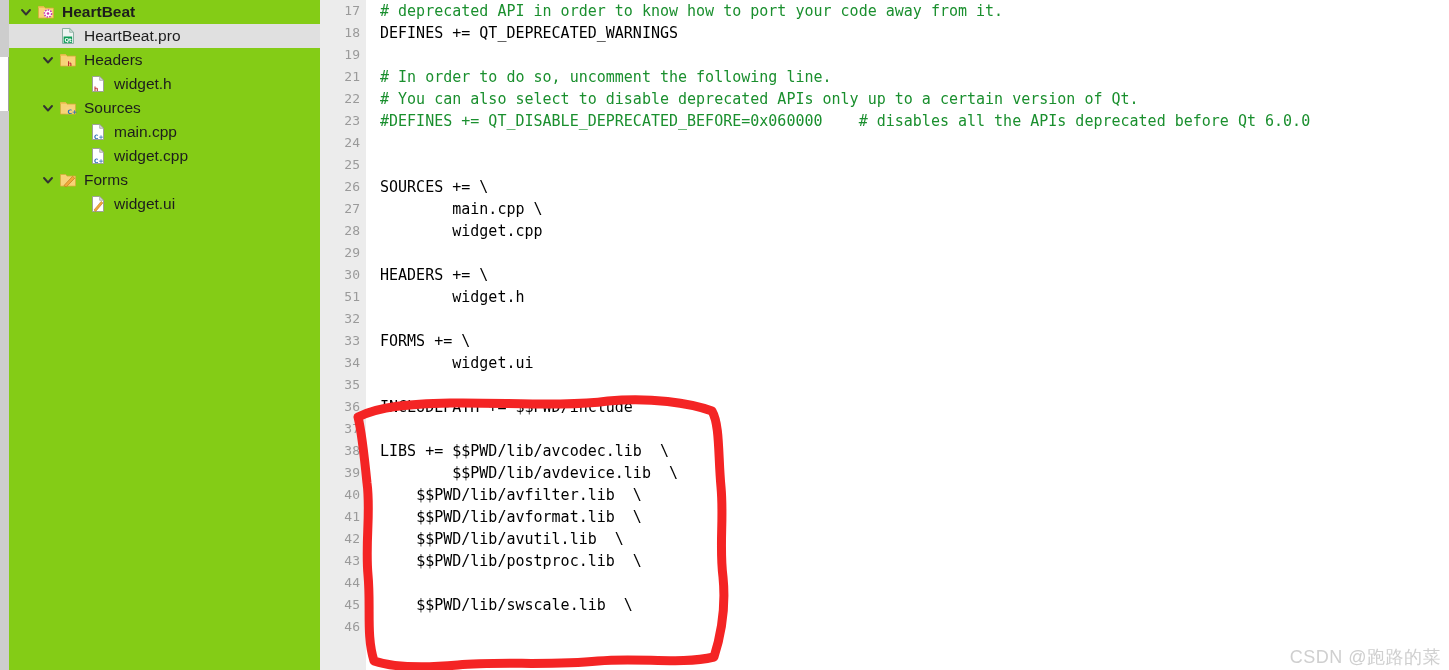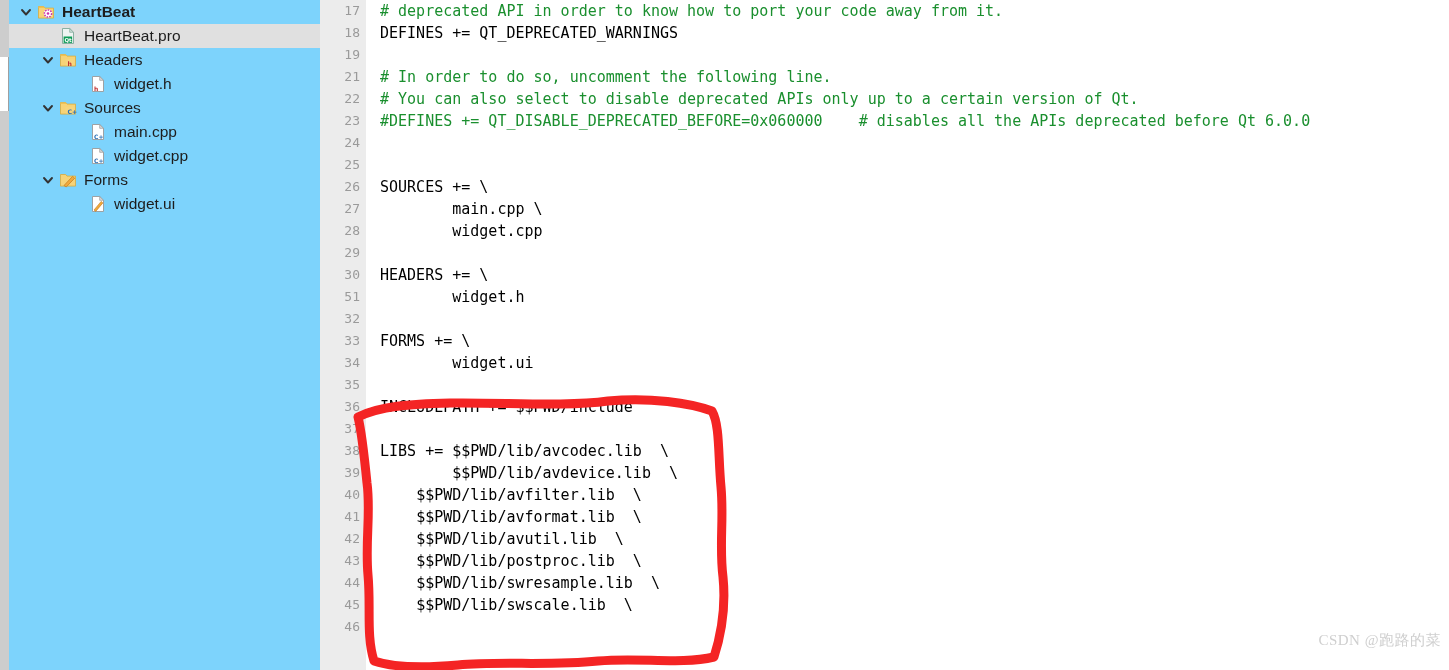--- a/index.html
+++ b/index.html
@@ -35,21 +35,21 @@
     background: #ffffff;
     border-right: 1px solid #a0a0a0;
   }
 
   
   #sidebar {
     position: relative;
     width: 311px;
     flex: 0 0 311px;
     height: 670px;
-    background: #7dd3fc;
+    background: #84cc16;
     padding-top: 0px;
   }
 
   .tree-row {
     position: relative;
     height: 24px;
     line-height: 24px;
     display: flex;
     align-items: center;
     white-space: nowrap;
@@ -138,23 +138,23 @@
     width: 420px;
     height: 275px;
     pointer-events: none;
   }
   #annotation svg { display: block; overflow: visible; }
 
   
   #watermark {
     position: absolute;
     right: 8px;
-    bottom: 20px;
-    font-family: Liberation Serif, serif;
-    font-size: 15px;
+    bottom: 1px;
+    font-family: Liberation Sans, sans-serif;
+    font-size: 18px;
     color: #cfcfcf;
     letter-spacing: 0.5px;
     user-select: none;
   }
 </style>
 </head>
 <body>
 
 <div id="app">
 
@@ -326,21 +326,21 @@
         <div class="cl"><span class="ln">34</span><span class="src"><span class="t-plain">        widget.ui</span></span></div>
         <div class="cl"><span class="ln">35</span><span class="src"></span></div>
         <div class="cl"><span class="ln">36</span><span class="src"><span class="t-keyword">INCLUDEPATH</span><span class="t-plain"> += </span><span class="t-dollar">$$</span><span class="t-variable">PWD</span><span class="t-string">/include</span></span></div>
         <div class="cl"><span class="ln">37</span><span class="src"></span></div>
         <div class="cl"><span class="ln">38</span><span class="src"><span class="t-keyword">LIBS</span><span class="t-plain"> += </span><span class="t-dollar">$$</span><span class="t-variable">PWD</span><span class="t-plain">/lib/avcodec.lib  \</span></span></div>
         <div class="cl"><span class="ln">39</span><span class="src"><span class="t-plain">        </span><span class="t-dollar">$$</span><span class="t-variable">PWD</span><span class="t-plain">/lib/avdevice.lib  \</span></span></div>
         <div class="cl"><span class="ln">40</span><span class="src"><span class="t-plain">    </span><span class="t-dollar">$$</span><span class="t-variable">PWD</span><span class="t-plain">/lib/avfilter.lib  \</span></span></div>
         <div class="cl"><span class="ln">41</span><span class="src"><span class="t-plain">    </span><span class="t-dollar">$$</span><span class="t-variable">PWD</span><span class="t-plain">/lib/avformat.lib  \</span></span></div>
         <div class="cl"><span class="ln">42</span><span class="src"><span class="t-plain">    </span><span class="t-dollar">$$</span><span class="t-variable">PWD</span><span class="t-plain">/lib/avutil.lib  \</span></span></div>
         <div class="cl"><span class="ln">43</span><span class="src"><span class="t-plain">    </span><span class="t-dollar">$$</span><span class="t-variable">PWD</span><span class="t-plain">/lib/postproc.lib  \</span></span></div>
-        <div class="cl"><span class="ln">44</span><span class="src"><span class="t-plain">    </span><span class="t-dollar">$$</span><span class="t-variable">PWD</span><span class="t-plain">/lib/swresample.lib  \</span></span></div>
+        <div class="cl"><span class="ln">44</span></div>
         <div class="cl"><span class="ln">45</span><span class="src"><span class="t-plain">    </span><span class="t-dollar">$$</span><span class="t-variable">PWD</span><span class="t-plain">/lib/swscale.lib  \</span></span></div>
         <div class="cl"><span class="ln">46</span><span class="src"></span></div>
       </div>
 
     <div id="annotation">
       <svg width="420" height="275" viewBox="0 0 420 275" fill="none" xmlns="http://www.w3.org/2000/svg">
         <path d="M18 22 C 40 11, 70 9, 110 8 C 160 7, 225 12, 268 6 C 310 2, 350 8, 372 16
                  C 380 30, 378 60, 381 92 C 384 125, 379 150, 383 182 C 386 212, 381 240, 374 262
                  C 340 270, 300 262, 258 266 C 210 271, 160 266, 118 270 C 84 273, 52 272, 34 266
                  C 26 240, 31 212, 28 180 C 25 146, 31 118, 27 88 C 24 58, 22 38, 18 22 Z" stroke="#f42424" stroke-width="9" stroke-linecap="round" stroke-linejoin="round" fill="none"></path>

